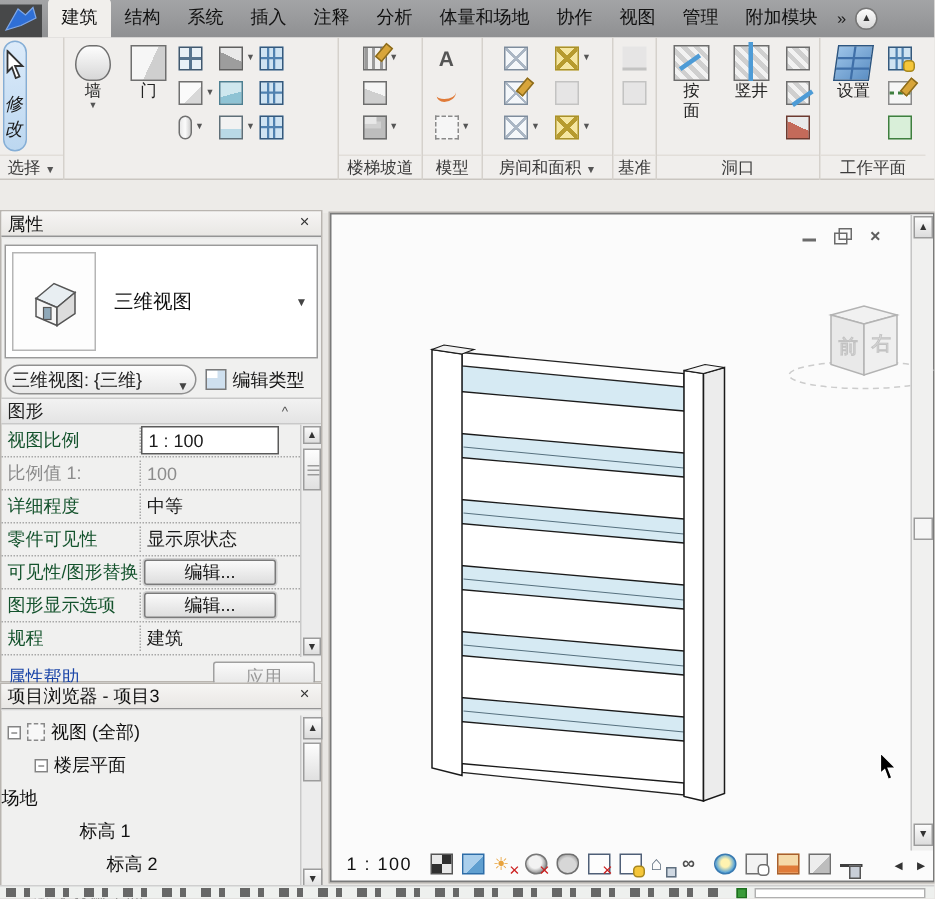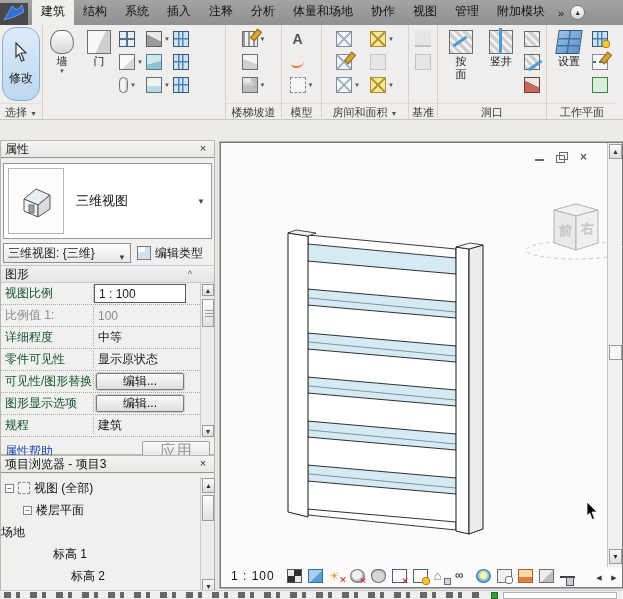--- a/index.html
+++ b/index.html
@@ -66,57 +66,57 @@
   .ic-workset { background:
       linear-gradient(#3f6fa8 0 0) 50% 0/1.5px 100% no-repeat,
       linear-gradient(#3f6fa8 0 0) 0 33%/100% 1.5px no-repeat,
       linear-gradient(#3f6fa8 0 0) 0 66%/100% 1.5px no-repeat,
       linear-gradient(135deg,#9cc3e8,#5c8fc4); border-color:#2d5681; transform:skewX(-8deg); }
   .ic-bulb::after { content:""; position:absolute; right:-3px; bottom:-2px; width:6px; height:6px; border-radius:3px; background:#f5c63a; border:1px solid #a8881f; }
   .ic-refplane { background:repeating-linear-gradient(90deg,#3f7f3f 0 3px,transparent 3px 6px) 0 50%/100% 2px no-repeat,#f6f6f6; }
   .ic-viewer { background:#d9efd9; border-color:#3f7f3f; }
   .ic-dormer { background:linear-gradient(205deg,#e9e9e9 45%,#c46a5a 45%); border-color:#6d3a30; }
 
-  .modify-btn { width:38px; height:74px; margin:1px; background:linear-gradient(#dcebfa,#bcd7f0); border:1px solid #85aed6; border-radius:14px; display:flex; flex-direction:column; align-items:center; justify-content:center; gap:8px; }
+  .modify-btn { width:16px; height:74px; margin:1px; background:linear-gradient(#dcebfa,#bcd7f0); border:1px solid #85aed6; border-radius:14px; display:flex; flex-direction:column; align-items:center; justify-content:center; gap:8px;font-style:italic; }
   .modify-btn .blabel { font-size:12px; color:#1a1a1a; }
 
   
   .palette { position:absolute; left:0; width:215px; background:#f0f0ef; border:1px solid #b9b5b0; }
   .pal-title { height:18px; display:flex; align-items:center; padding:0 4px; border-bottom:2px groove #e8e8e8; font-size:12px; color:#111; background:linear-gradient(#f6f5f4,#e9e7e4); }
   .pal-title .ttl { flex:1; white-space:nowrap; overflow:hidden; }
   .pal-close { width:14px; height:14px; text-align:center; line-height:13px; font-size:11px; color:#333; }
 
   .props { top:140px; height:315px; }
   .type-selector { margin:4px 2px 0 2px; height:76px; background:#fff; border:1px solid #9a9a9a; display:flex; align-items:center; }
   .type-thumb { width:56px; height:66px; margin:4px; border:1px solid #b5b5b5; background:#fdfdfd; display:flex; align-items:center; justify-content:center; }
   .type-name { flex:1; font-size:13px; color:#111; padding-left:8px; }
   .ts-caret { font-size:8px; color:#444; padding-right:6px; }
   .inst-row { display:flex; align-items:center; margin:4px 2px 2px 2px; gap:4px; }
-  .inst-select { flex:0 0 128px; height:20px; border:1px solid #8f8f8f; border-radius:0; background:linear-gradient(#fdfdfd,#e8e8e8); display:flex; align-items:flex-end; padding:0 4px; font-size:12px; }
+  .inst-select { flex:0 0 128px; height:20px; border:1px solid #8f8f8f; border-radius:10px; background:linear-gradient(#fdfdfd,#e8e8e8); display:flex; align-items:flex-end; padding:0 4px; font-size:12px; }
   .inst-select .val { flex:1; white-space:nowrap; overflow:hidden; }
   .edit-type { flex:1; height:20px; display:flex; align-items:center; gap:4px; font-size:12px; color:#111; padding-left:2px; }
   .et-icon { width:14px; height:14px; border:1px solid #7a7a7a; background:linear-gradient(#fff 0 0) 0 0/60% 45% no-repeat,#cfe0ef; }
 
   .grid { position:relative; margin-top:2px; border-top:1px solid #c9c9c9; }
   .grp-hdr { height:17px; background:linear-gradient(#f2f2f2,#e4e4e4); border-bottom:1px solid #c9c9c9; display:flex; align-items:center; padding:0 4px; font-size:12px; color:#222; }
   .grp-hdr .g { flex:1; }
   .grp-hdr .chev { font-size:9px; color:#555; margin-right:18px; }
   .prow { height:22px; display:flex; align-items:center; border-bottom:1px dotted #a8a8a8; font-size:12px; }
   .prow .lbl { width:93px; padding-left:4px; color:#14532d; white-space:nowrap; overflow:hidden; border-right:1px dotted #a8a8a8; }
   .prow .val { flex:1; padding-left:4px; white-space:nowrap; color:#1a1a1a; }
   .prow.sel .val { margin:1px 14px 1px 0; border:1px solid #5a5a5a; background:#fff; height:19px; line-height:18px; }
   .prow.dim .lbl, .prow.dim .val { color:#8c8c8c; }
   .valbtn { flex:1; margin:2px 16px 2px 2px; height:17px; border:1px solid #7a7a7a; border-radius:2px; background:linear-gradient(#fafafa,#dedede); box-shadow:0 0 0 1px #cfcfcf; font-size:12px; text-align:center; line-height:15px; color:#111; }
   .pscroll { position:absolute; right:0; top:17px; width:14px; height:155px; background:#ececec; border-left:1px solid #c9c9c9; }
   .pscroll .sa { position:absolute; left:1px; width:12px; height:12px; font-size:7px; text-align:center; line-height:12px; color:#333; background:linear-gradient(#fbfbfb,#ddd); border:1px solid #9c9c9c; }
   .pscroll .thumb { position:absolute; left:1px; top:16px; width:12px; height:28px; background:linear-gradient(#fdfdfd,#e0e0e0); border:1px solid #9c9c9c;
      background-image:linear-gradient(#9c9c9c 0 0),linear-gradient(#9c9c9c 0 0),linear-gradient(#9c9c9c 0 0),linear-gradient(#fdfdfd,#e0e0e0); background-size:8px 1px,8px 1px,8px 1px,100% 100%; background-position:2px 10px,2px 13px,2px 16px,0 0; background-repeat:no-repeat; }
   .help-row { display:flex; align-items:center; margin-top:4px; padding:0 4px; }
   .help-link { color:#1b45a8; text-decoration:underline; font-size:12px; flex:1; }
-  .apply-btn { width:68px; height:20px; border:1px solid #a0a0a0; border-radius:2px; background:linear-gradient(#fafafa,#e2e2e2); color:#9a9a9a; font-size:16px; text-align:center; line-height:18px; }
+  .apply-btn { width:68px; height:20px; border:1px solid #a0a0a0; border-radius:2px; background:linear-gradient(#fafafa,#e2e2e2); color:#9a9a9a; font-size:12px; text-align:center; line-height:18px; }
 
   .browser { top:455px; height:144px; }
   .tree { position:relative; padding-top:3px; }
   .trow { height:22px; display:flex; align-items:center; font-size:12px; color:#111; white-space:nowrap; }
   .expander { width:9px; height:9px; border:1px solid #848484; background:#fff; font-size:8px; line-height:7px; text-align:center; color:#333; margin-right:4px; flex:0 0 auto; }
   .viewset-icon { width:12px; height:12px; border:1px dashed #8a8a8a; background:#f8f8f8; margin-right:4px; flex:0 0 auto; }
   .tscroll { position:absolute; right:0; top:3px; width:14px; height:118px; background:#ececec; border-left:1px solid #c9c9c9; }
 
   
   .viewport { position:absolute; left:220px; top:142px; width:403px; height:446px; background:#fbfbfb; border:1px solid #7a7a7a; box-shadow:0 0 0 1px #b5b2ae; }

